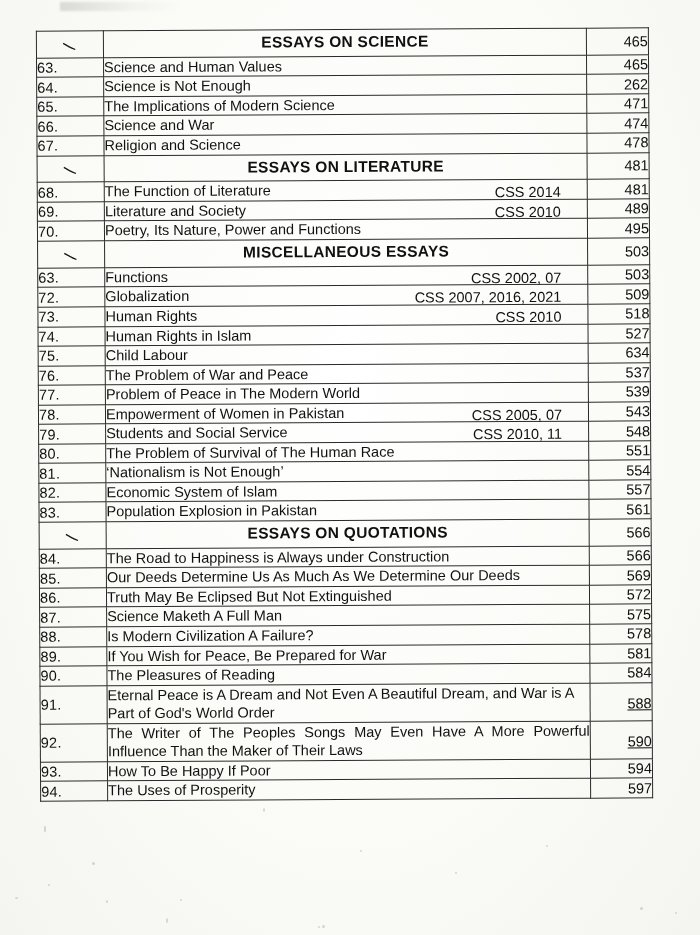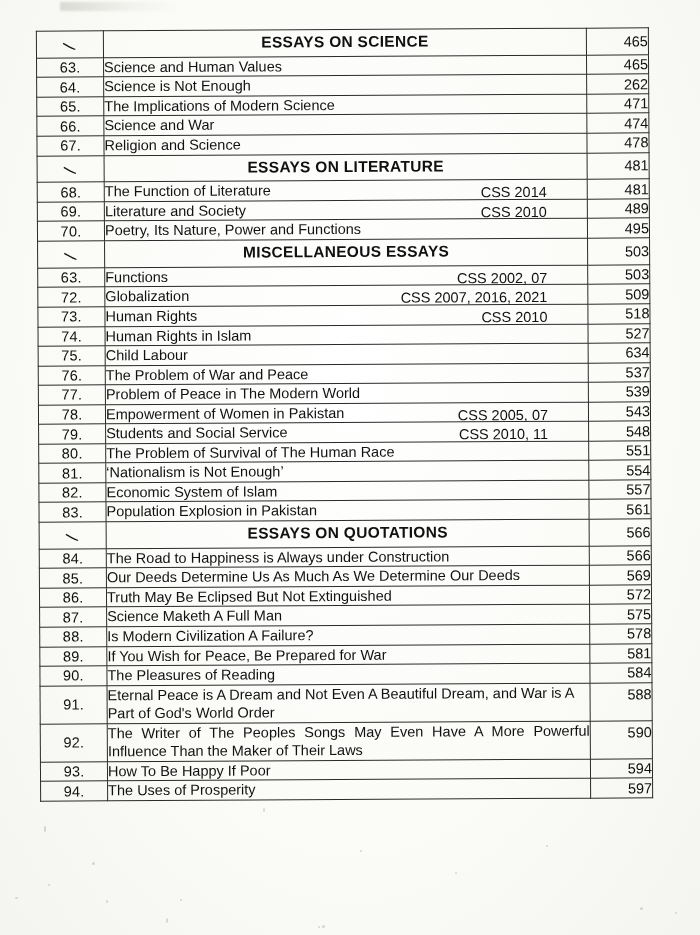--- a/index.html
+++ b/index.html
@@ -53,21 +53,21 @@
     padding: 0;
     vertical-align: middle;
     background: transparent;
   }
 
   col.c-num   { width: 67px; }
   col.c-title { width: 483px; }
   col.c-page  { width: 62px; }
 
   .num {
-    text-align: center;
+    text-align: left;
     font-size: 14.5px;
     padding: 3px 0 4px 0;
     letter-spacing: .2px;
   }
   .title {
     font-size: 14.5px;
     padding: 3px 6px 4px 9px;
     line-height: 1.28;
     position: relative;
     white-space: nowrap;
@@ -75,26 +75,26 @@
   .title.wrap { white-space: normal; }
   .title.justify {
     text-align: justify;
     text-align-last: left;
   }
   .page {
     text-align: right;
     font-size: 14.5px;
     padding: 2px 0 5px 0;
   }
-  .page.top { vertical-align: top; padding-top: 3px; }
+  .page.top { vertical-align: top; padding-top: 12px; text-decoration: underline; }
 
   
   .ann {
     position: absolute;
-    right: 40px;
+    right: 26px;
     top: 3px;
     font-size: 14.5px;
     white-space: nowrap;
   }
 
   
   tr.section .title {
     text-align: center;
     font-weight: bold;
     font-size: 15.5px;

